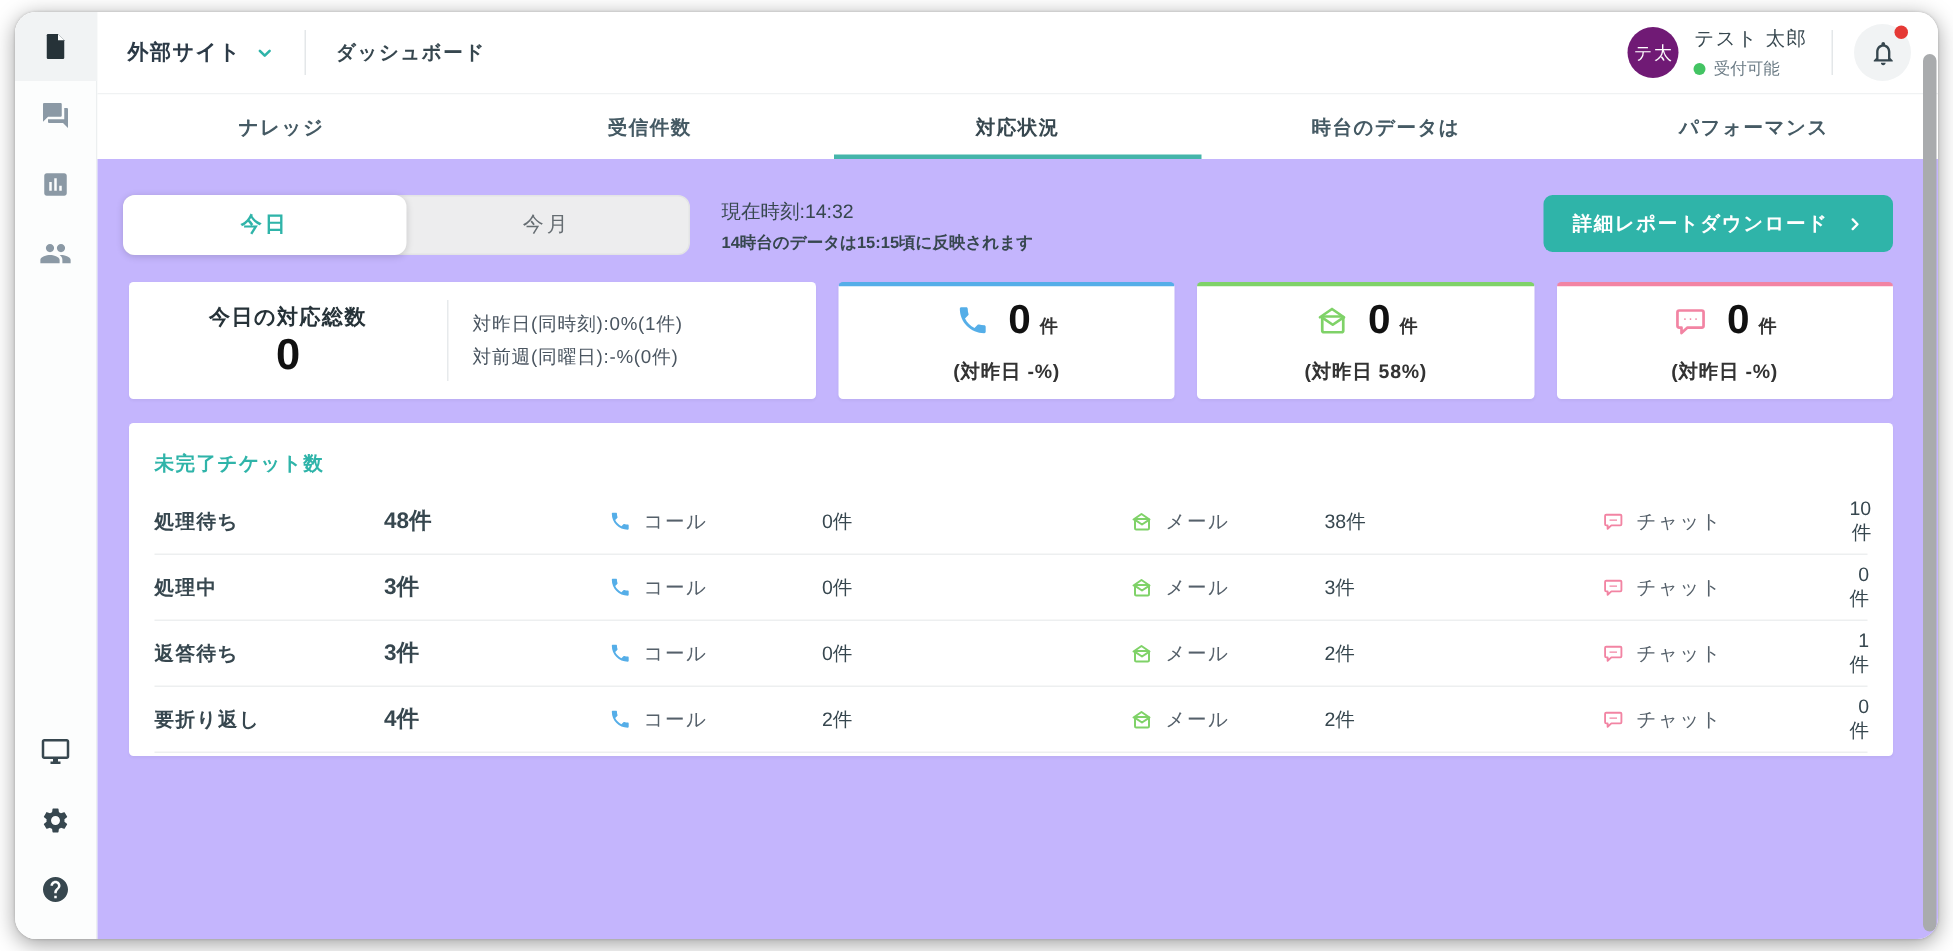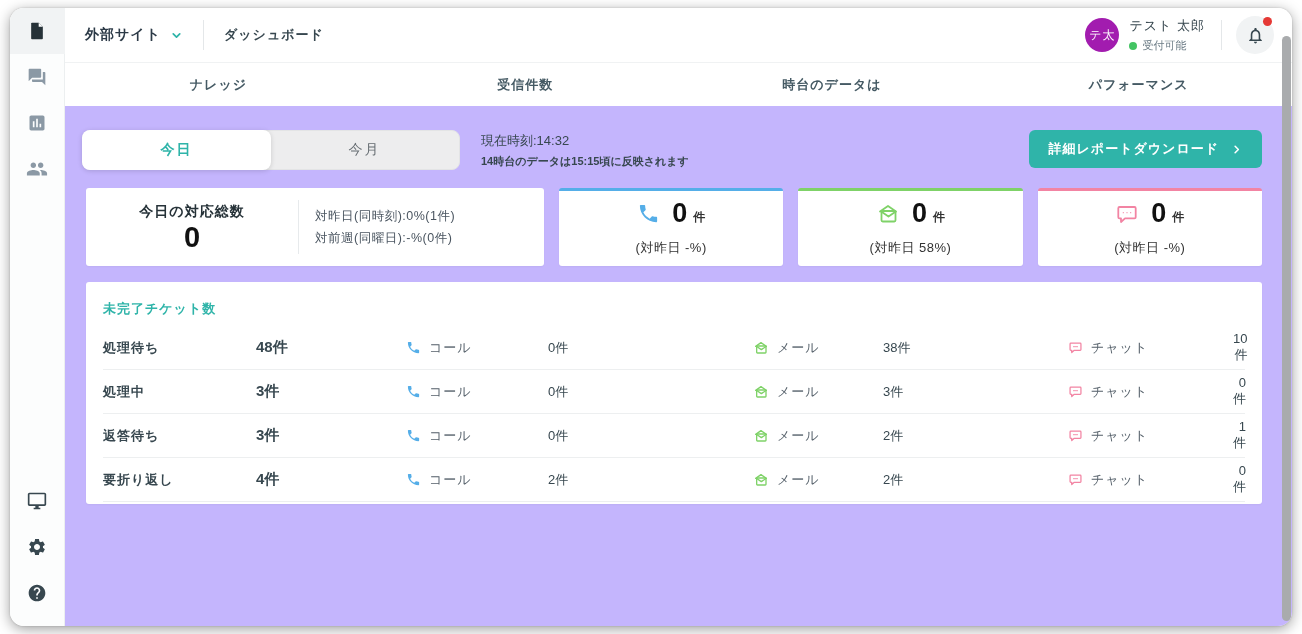--- a/index.html
+++ b/index.html
@@ -22,21 +22,21 @@
 
   
   .main { flex: 1; display: flex; flex-direction: column; position: relative; min-width: 0; }
 
   .topbar { height: 55px; background: #fff; display: flex; align-items: center; padding: 0 18px 0 20px; border-bottom: 1px solid #f0f2f3; flex-shrink: 0; }
   .site-select { display: flex; align-items: center; gap: 9px; cursor: pointer; }
   .site-select .label { font-size: 14px; font-weight: bold; color: #2c3a47; letter-spacing: 1px; }
   .vdiv { width: 1px; height: 30px; background: #e4e7e9; margin: 0 20px; }
   .crumb { font-size: 13px; font-weight: bold; color: #37474f; letter-spacing: 1px; }
   .topbar-right { margin-left: auto; display: flex; align-items: center; }
-  .avatar { width: 34px; height: 34px; border-radius: 50%; background: #a21caf; color: #fff; font-size: 12px; display: flex; align-items: center; justify-content: center; letter-spacing: 1px; }
+  .avatar { width: 34px; height: 34px; border-radius: 50%; background: #701a75; color: #fff; font-size: 12px; display: flex; align-items: center; justify-content: center; letter-spacing: 1px; }
   .userinfo { margin-left: 10px; margin-right: 16px; }
   .userinfo .uname { font-size: 13px; color: #37474f; letter-spacing: 1px; }
   .ustatus { display: flex; align-items: center; gap: 5px; margin-top: 3px; }
   .ustatus .dot { width: 8px; height: 8px; border-radius: 50%; }
   .ustatus .stext { font-size: 11px; color: #6b7b85; }
   .bell-wrap { position: relative; margin-left: 14px; }
   .bell-btn { width: 38px; height: 38px; border-radius: 50%; background: #f1f3f4; border: none; display: flex; align-items: center; justify-content: center; cursor: pointer; }
   .bell-dot { position: absolute; top: 1px; right: 2px; width: 9px; height: 9px; border-radius: 50%; }
 
   
@@ -65,21 +65,21 @@
   .sum-left { width: 212px; text-align: center; }
   .sum-title { font-size: 14px; font-weight: bold; color: #263238; letter-spacing: 1px; }
   .sum-total { font-size: 29px; font-weight: bold; color: #111; margin-top: 2px; line-height: 1; }
   .sum-div { width: 1px; height: 54px; background: #e7eaec; }
   .sum-right { padding-left: 16px; }
   .sum-line { font-size: 12.5px; color: #4a5560; line-height: 22px; letter-spacing: .5px; }
   .channel-card { flex: 1; height: 78px; border-top: 3px solid; display: flex; flex-direction: column; align-items: center; justify-content: center; }
   .ch-main { display: flex; align-items: center; gap: 12px; }
   .ch-num { font-size: 27px; font-weight: bold; color: #111; line-height: 1; }
   .ch-unit { font-size: 12px; font-weight: bold; color: #333; margin-left: -6px; padding-top: 8px; }
-  .ch-sub { font-size: 13px; font-weight: normal; color: #333; margin-top: 12px; letter-spacing: .5px; }
+  .ch-sub { font-size: 13px; font-weight: bold; color: #333; margin-top: 12px; letter-spacing: .5px; }
 
   
   .table-card { padding: 18px 0 2px; }
   .tbl-title { padding: 0 17px; font-size: 13px; font-weight: bold; letter-spacing: 1px; margin-bottom: 8px; }
   .trow { display: grid; grid-template-columns: 153px 150px 142px 205px 130px 185px 165px 1fr; align-items: center; height: 44px; margin: 0 17px; border-bottom: 1px solid #edeff0; }
   .trow .status { font-size: 13px; font-weight: bold; color: #37474f; letter-spacing: 1px; }
   .trow .cnt { font-size: 15px; font-weight: bold; color: #37474f; }
   .trow .ccnt { font-size: 13px; color: #37474f; }
   .chan { display: flex; align-items: center; gap: 8px; font-size: 13px; color: #55606a; letter-spacing: 1px; }
   .right-cell { text-align: right; padding-right: 26px; }
@@ -184,20 +184,21 @@
               </span>
             </button>
             <span class="bell-dot" style="background:#e53935"></span>
           </div>
         </div>
       </header>
 
       <nav class="tabbar">
         <div class="tab">ナレッジ</div>
         <div class="tab">受信件数</div>
+        <div class="tab active">対応状況</div>
         <div class="tab">時台のデータは</div>
         <div class="tab">パフォーマンス</div>
       </nav>
 
       <section class="content">
 
         <div class="controls-row">
           <div class="toggle">
             <div class="seg on" style="color:#2FB4A9">今日</div>
             <div class="seg off">今月</div>

